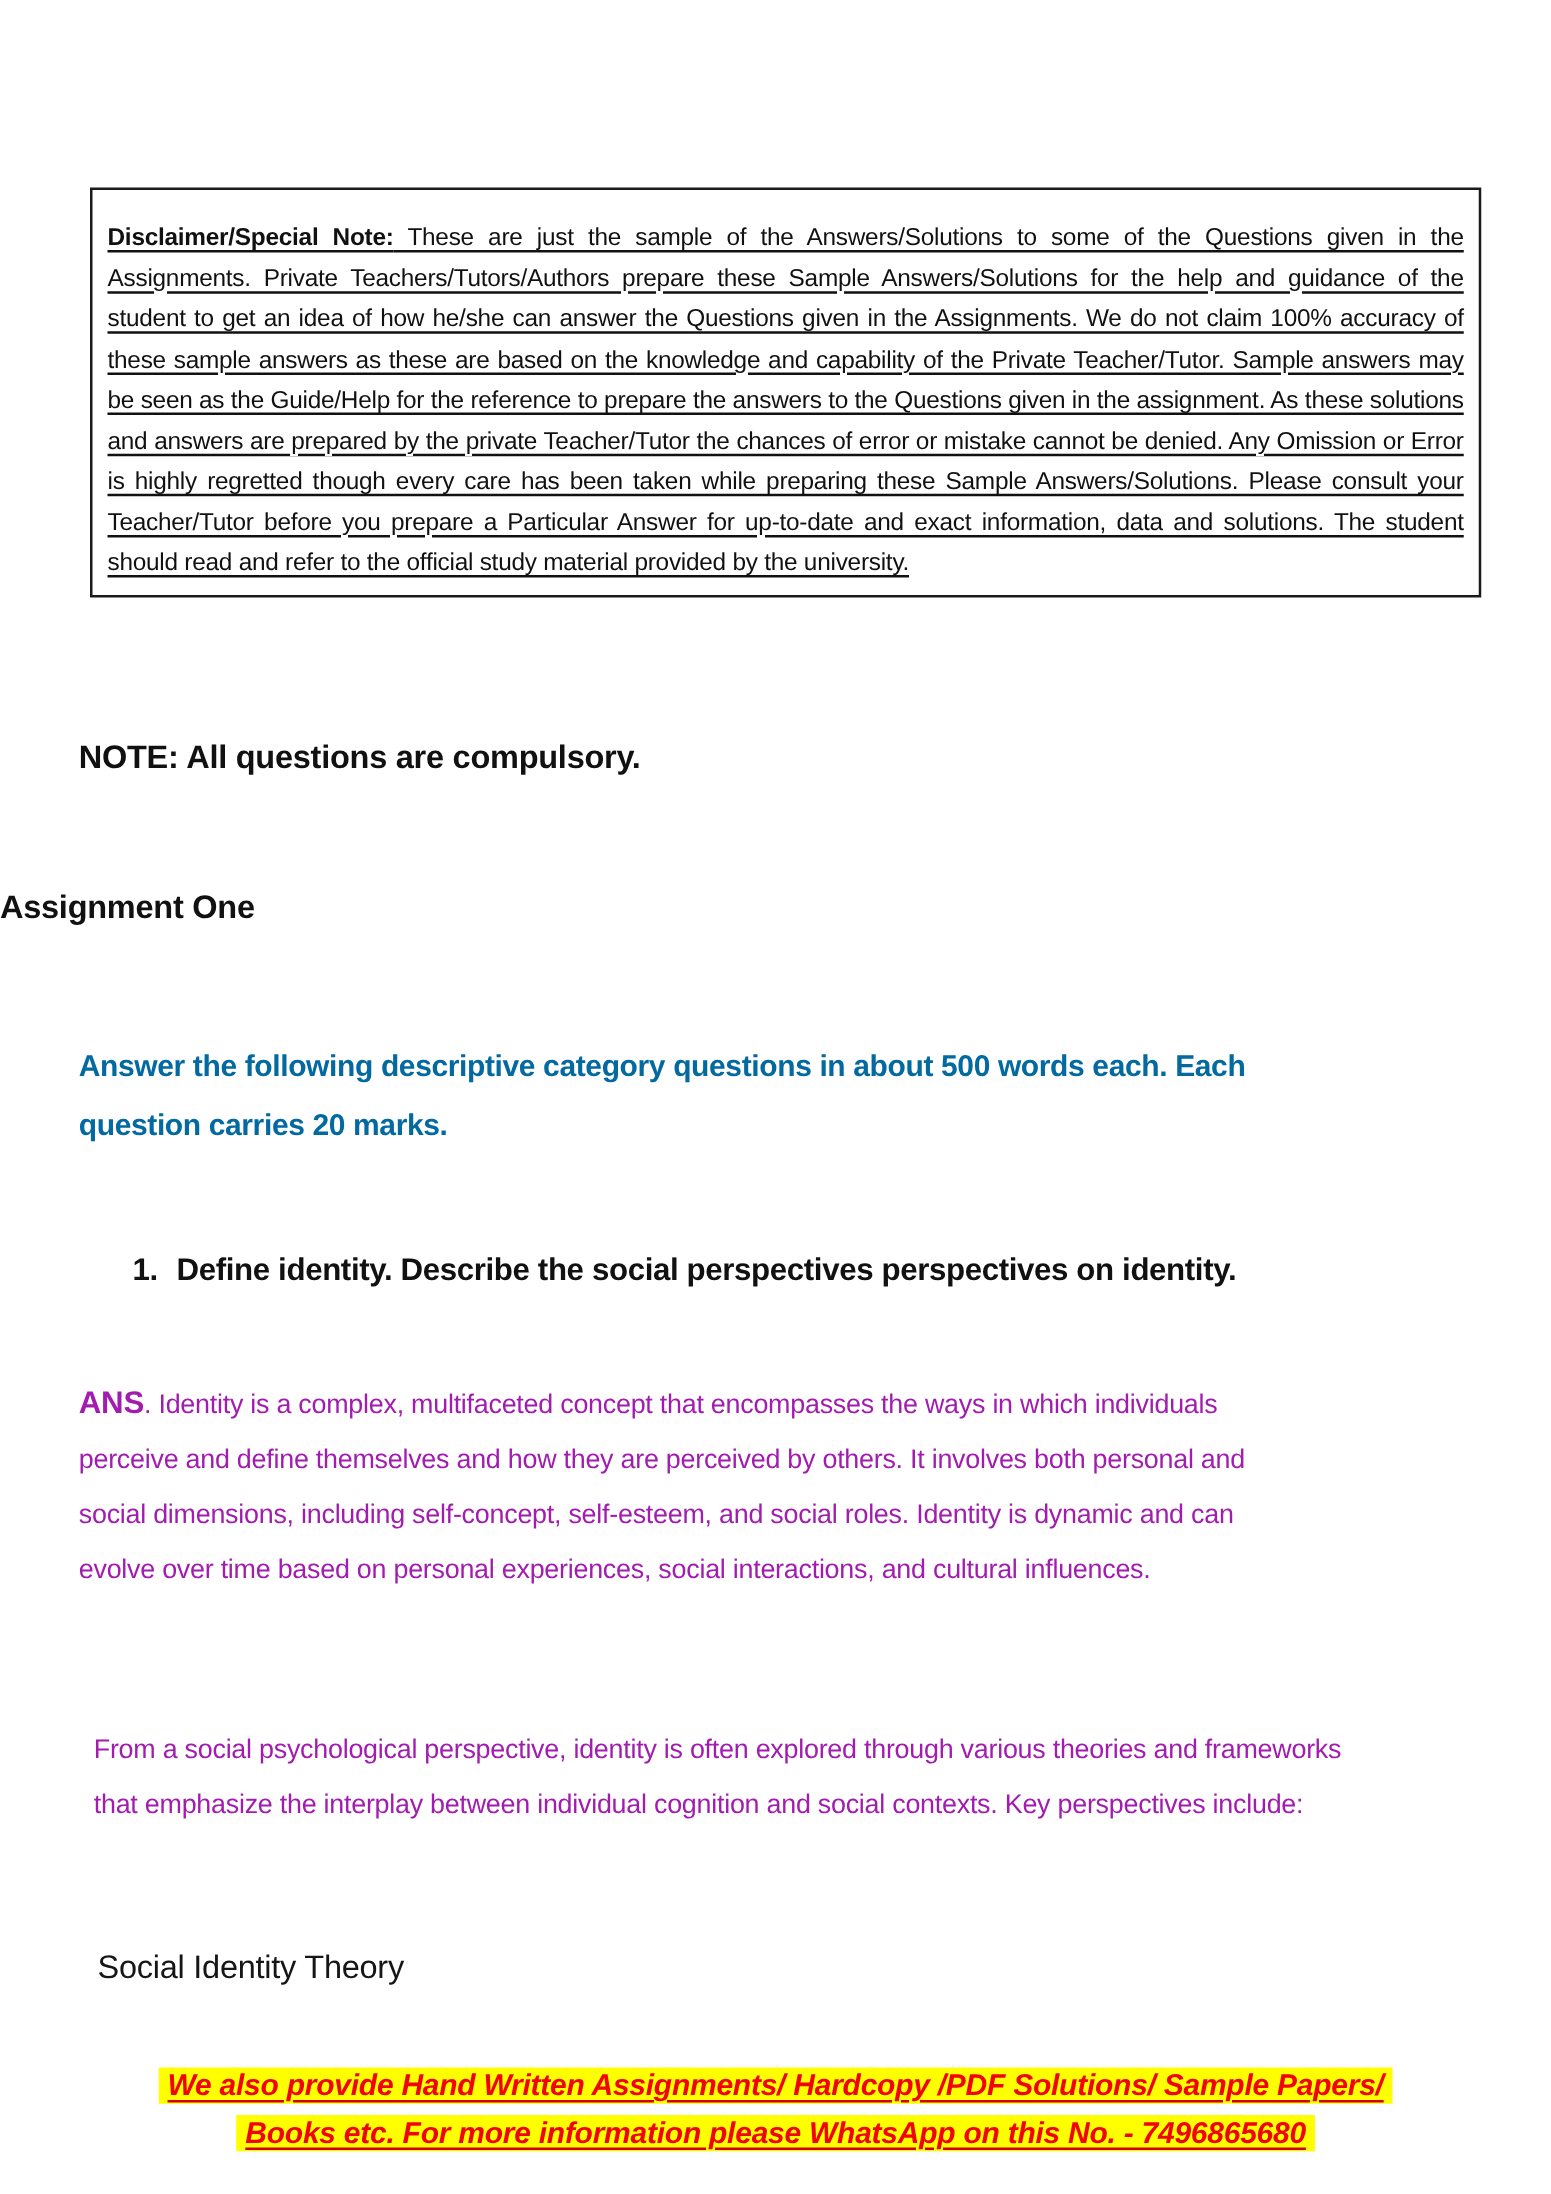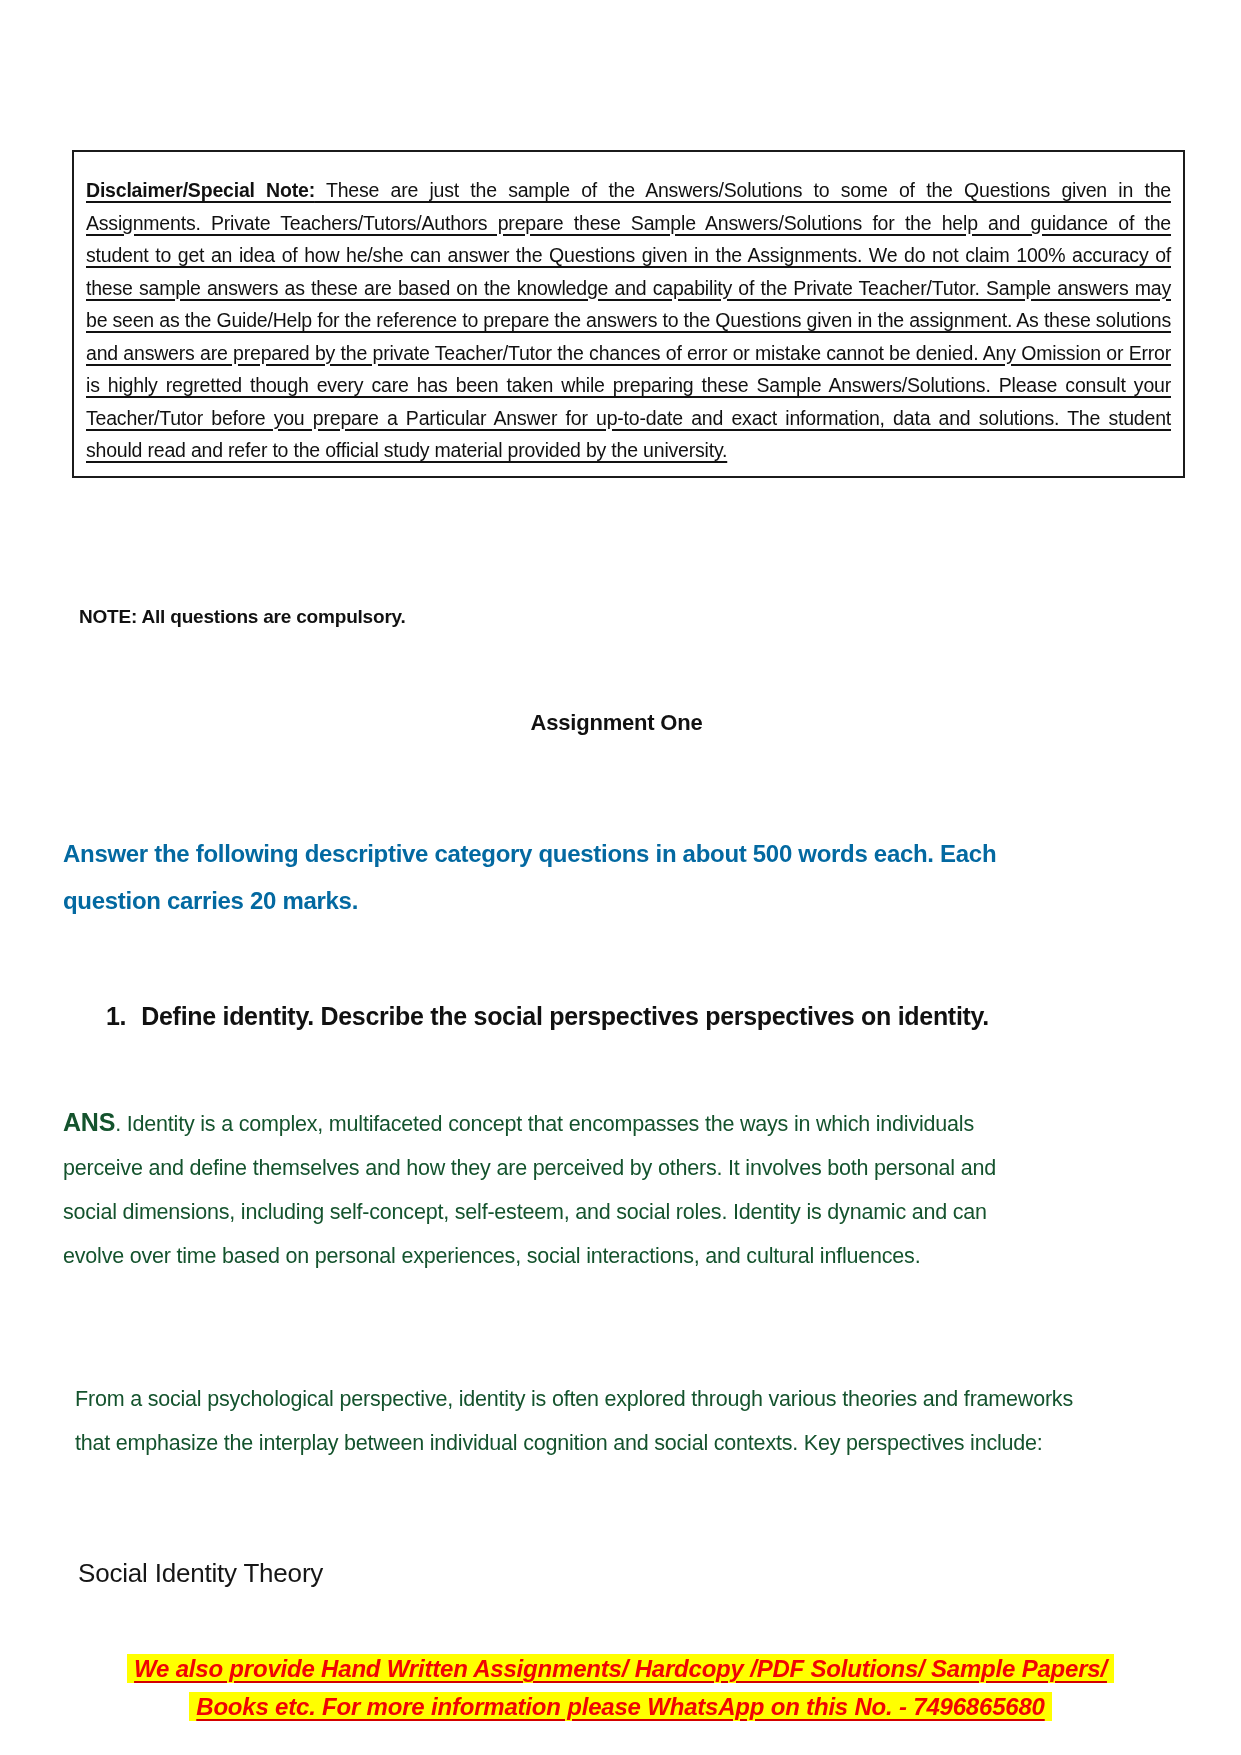--- a/index.html
+++ b/index.html
@@ -42,36 +42,35 @@
   }
   .disclaimer-label {
     font-weight: bold;
   }
 
   
   .note-heading {
     position: absolute;
     left: 63px;
     top: 590px;
-    margin: 16px;
-    font-size: 19px;
+    margin: 0;
+    font-size: 26px;
     font-weight: bold;
     letter-spacing: -0.2px;
     color: #111111;
   }
 
   
   .assignment-heading {
     position: absolute;
     left: 0;
     top: 710px;
     width: 1233px;
     margin: 0;
-    text-align: center;
-    font-size: 22px;
+    font-size: 26px;
     font-weight: bold;
     letter-spacing: -0.2px;
     color: #111111;
   }
 
   
   .instructions-text {
     position: absolute;
     left: 63px;
     top: 830px;
@@ -99,21 +98,21 @@
   }
   .question-number { flex: 0 0 auto; }
   .question-text   { max-width: 900px; }
 
   
   .body-para {
     margin: 0;
     font-size: 21.5px;
     line-height: 44px;
     letter-spacing: -0.2px;
-    color: #14532d;
+    color: #a21caf;
   }
   .answer-para {
     position: absolute;
     left: 63px;
     top: 1100px;
     width: 980px;
   }
   .answer-label {
     font-weight: bold;
     font-size: 25px;

